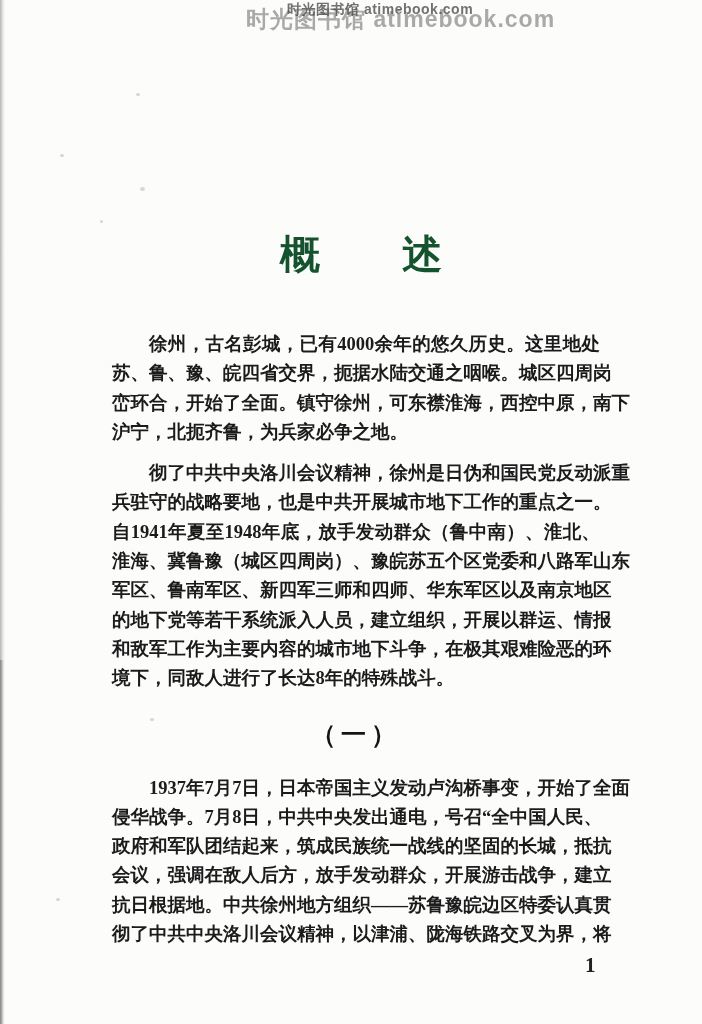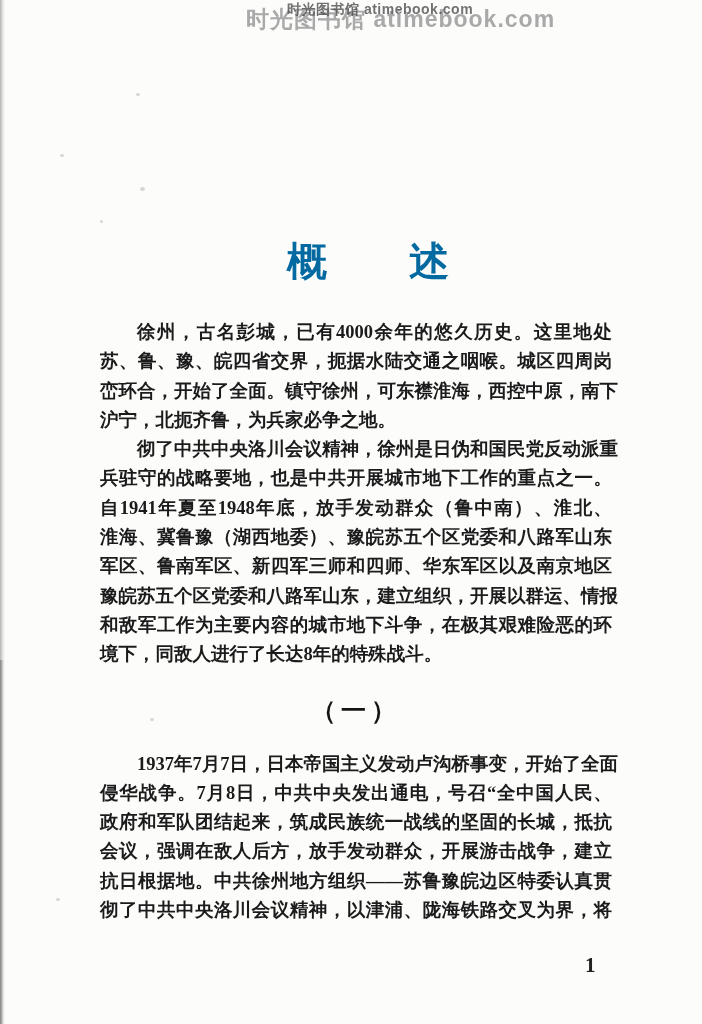--- a/index.html
+++ b/index.html
@@ -32,31 +32,31 @@
   }
   .wm-small {
     position: absolute; left: 287px; top: 1px;
     font-family: "Liberation Sans", "DejaVu Sans", sans-serif;
     font-size: 14px; font-weight: 700; color: #4f4f4f;
     letter-spacing: .5px; white-space: nowrap; opacity: .8;
   }
 
   .chapter-title {
     position: absolute; left: 100px; top: 221px; width: 512px;
-    margin: 13px; text-align: center;
-    font-size: 40px; font-weight: 700; color: #0369a1;
+    margin: 6px; text-align: center;
+    font-size: 40px; font-weight: 700; color: #14532d;
     word-spacing: 1.7em; letter-spacing: 2px;
     white-space: nowrap;
   }
 
   .body-text {
     position: absolute; left: 100px; top: 318px; width: 512px;
     font-size: 18.5px; font-weight: 600; color: #1b1b1b;
   }
-  .paragraph { margin: 0; }
+  .paragraph { margin: 12px; }
   .line {
     line-height: 29.3px; height: 29.3px;
     text-align: justify; text-align-last: justify;
     white-space: nowrap;
   }
   .line.first { text-indent: 2em; }
   .line.short { text-align: center; text-align-last: left; white-space: normal; }
 
   .section-marker {
     margin: 26px 0 24px 0;
@@ -96,23 +96,23 @@
       <div class="line first">徐州，古名彭城，已有4000余年的悠久历史。这里地处</div>
       <div class="line">苏、鲁、豫、皖四省交界，扼据水陆交通之咽喉。城区四周岗</div>
       <div class="line">峦环合，开始了全面。镇守徐州，可东襟淮海，西控中原，南下</div>
       <div class="line short">沪宁，北扼齐鲁，为兵家必争之地。</div>
     </div>
 
     <div class="paragraph">
       <div class="line first">彻了中共中央洛川会议精神，徐州是日伪和国民党反动派重</div>
       <div class="line">兵驻守的战略要地，也是中共开展城市地下工作的重点之一。</div>
       <div class="line">自1941年夏至1948年底，放手发动群众（鲁中南）、淮北、</div>
-      <div class="line">淮海、冀鲁豫（湖西地委）、豫皖苏五个区党委和八路军山东</div>
+      <div class="line">淮海、冀鲁豫（城区四周岗）、豫皖苏五个区党委和八路军山东</div>
       <div class="line">军区、鲁南军区、新四军三师和四师、华东军区以及南京地区</div>
-      <div class="line">豫皖苏五个区党委和八路军山东，建立组织，开展以群运、情报</div>
+      <div class="line">的地下党等若干系统派入人员，建立组织，开展以群运、情报</div>
       <div class="line">和敌军工作为主要内容的城市地下斗争，在极其艰难险恶的环</div>
       <div class="line short">境下，同敌人进行了长达8年的特殊战斗。</div>
     </div>
 
     <div class="section-marker">（一）</div>
 
     <div class="paragraph">
       <div class="line first">1937年7月7日，日本帝国主义发动卢沟桥事变，开始了全面</div>
       <div class="line">侵华战争。7月8日，中共中央发出通电，号召“全中国人民、</div>
       <div class="line">政府和军队团结起来，筑成民族统一战线的坚固的长城，抵抗</div>

